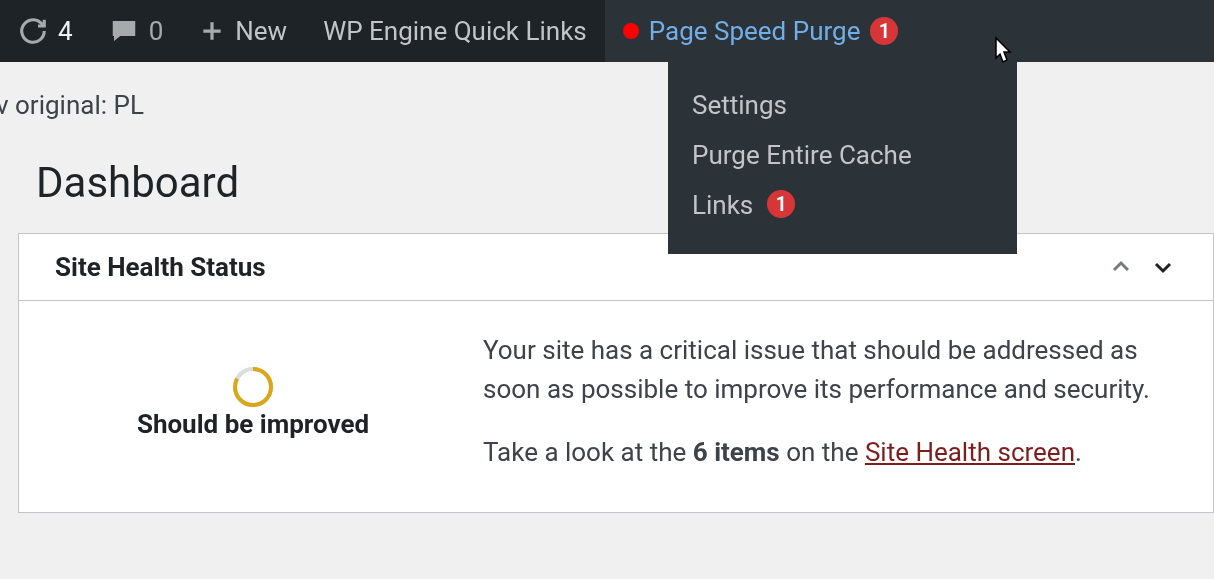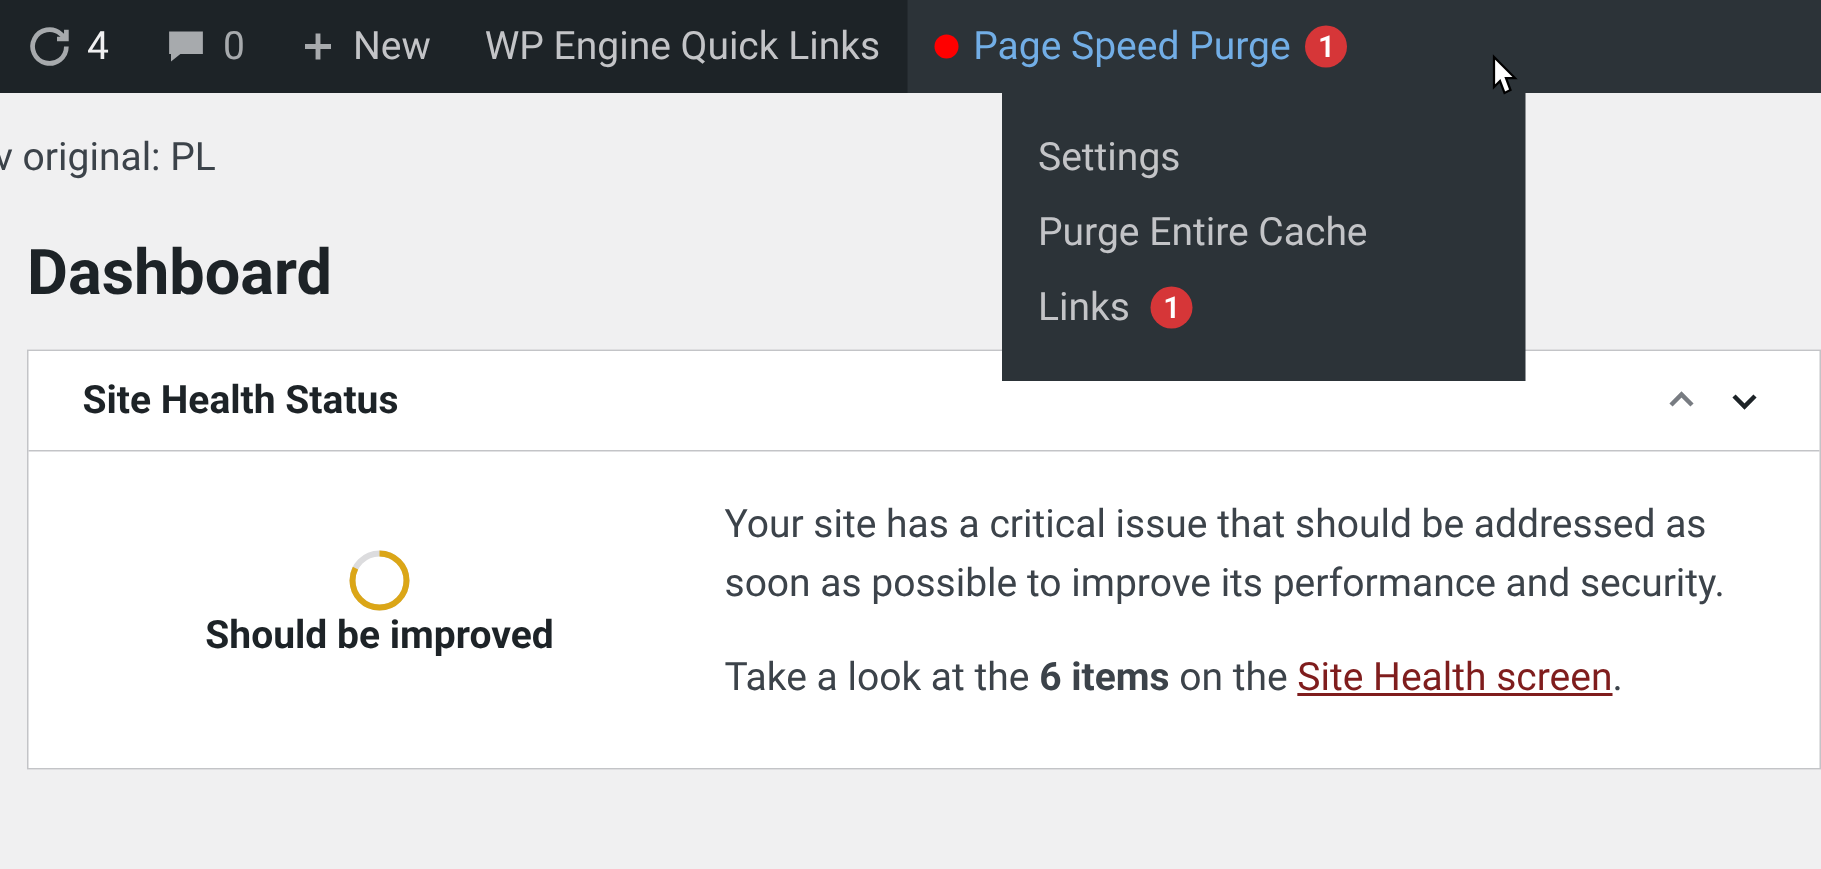--- a/index.html
+++ b/index.html
@@ -72,40 +72,41 @@
     top: 62px;
     width: 349px;
     padding: 18px 0 24px;
     z-index: 5;
   }
   .submenu-item {
     color: #c3c4c7;
     font-size: 26px;
     padding: 10px 24px;
     display: flex;
-    align-items: center;
+    align-items: flex-start;
     gap: 14px;
     cursor: pointer;
   }
 
   
   .body-area {
     padding: 0 0 0 0;
   }
   .original-line {
     font-size: 26px;
     color: #3c434a;
     padding: 28px 0 0 0;
     margin-left: -4px;
   }
   .page-title {
     font-size: 42px;
-    font-weight: 700;
+    font-weight: 400;
     color: #1d2327;
     padding: 38px 0 26px 18px;
+    margin-left: 18px;
   }
 
   
   .panel {
     background: #fff;
     border: 1px solid #c3c4c7;
     margin-left: 18px;
     width: 1196px;
   }
   .panel-header {

